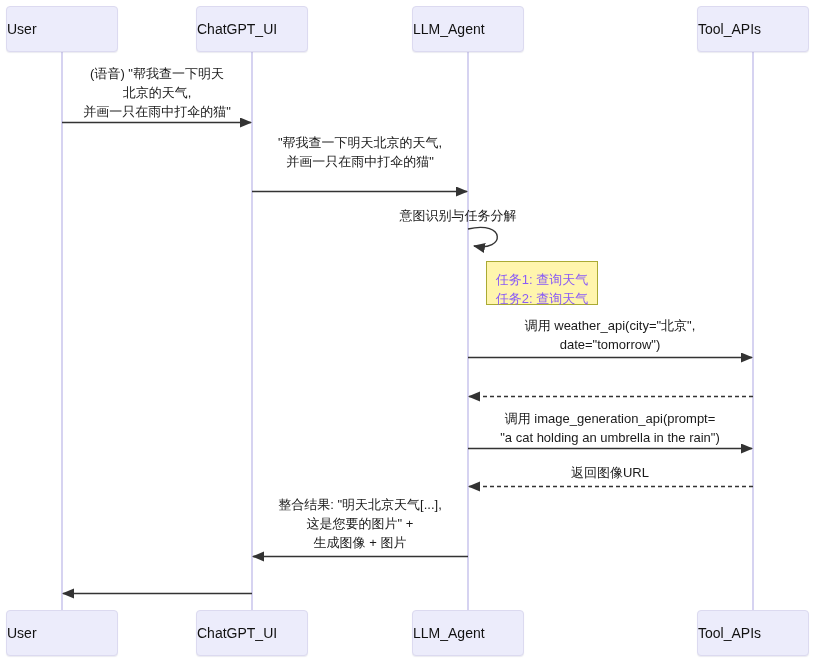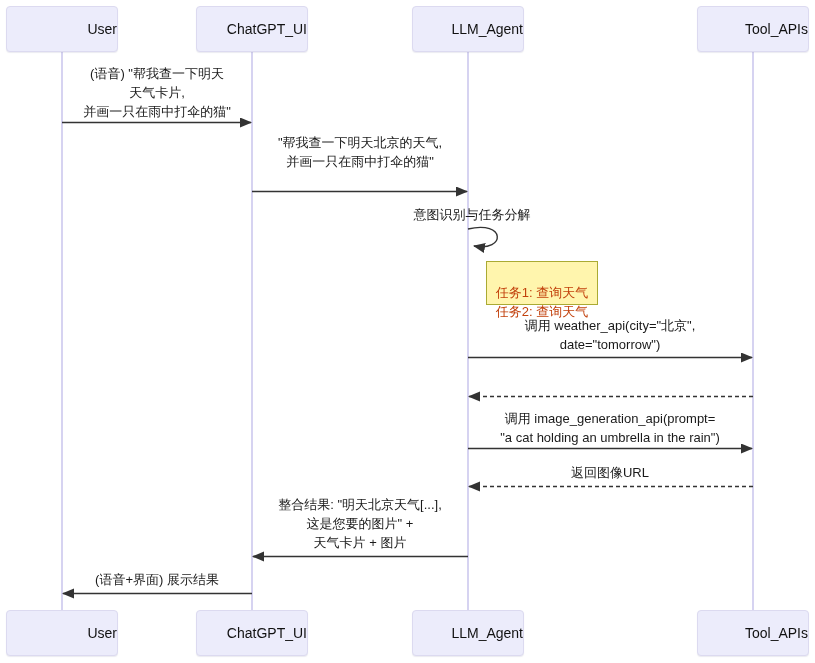--- a/index.html
+++ b/index.html
@@ -27,21 +27,21 @@
     stroke: var(--arrow); stroke-width: 1.4; fill: none;
   }
   svg.wires .dashed { stroke-dasharray: 4 3; }
   svg.wires marker path { fill: var(--arrow); }
   .actor {
     position: absolute;
     width: 112px; height: 46px;
     background: var(--actor-fill);
     border: 1px solid var(--actor-border);
     border-radius: 4px;
-    display: flex; align-items: center; justify-content: flex-end;
+    display: flex; align-items: center; justify-content: flex-start;
     font-size: 14px; color: #111;
     box-sizing: border-box;
     box-shadow: 0 1px 1px rgba(120,120,160,0.15);
   }
   .msg {
     position: absolute;
     text-align: center;
     font-size: 13px;
     line-height: 19px;
     color: var(--text);
@@ -49,22 +49,22 @@
   }
   .note {
     position: absolute;
     left: 486px; top: 261px;
     width: 112px; height: 44px;
     background: var(--note-fill);
     border: 1px solid var(--note-border);
     box-sizing: border-box;
     font-size: 13px; line-height: 19px;
     text-align: center;
-    padding-top: 21px;
-    color: #c2410c;
+    padding-top: 8px;
+    color: #8b5cf6;
   }
 </style>
 </head>
 <body>
 
 <div class="diagram">
 
   <svg class="wires" width="815" height="663">
     <defs>
       <marker id="ah" markerUnits="userSpaceOnUse" markerWidth="14" markerHeight="12" refX="11" refY="5" orient="auto">
@@ -109,30 +109,30 @@
   </div>
   <div class="actor" style="left:412px; top:610px;">
     <span>LLM_Agent</span>
   </div>
   <div class="actor" style="left:697px; top:610px;">
     <span>Tool_APIs</span>
   </div>
 
   <div class="msg" style="left:37px; top:64px; width:240px;">
     <div>(语音) "帮我查一下明天</div>
-    <div>天气卡片,</div>
+    <div>北京的天气,</div>
     <div>并画一只在雨中打伞的猫"</div>
   </div>
 
   <div class="msg" style="left:240px; top:133px; width:240px;">
     <div>"帮我查一下明天北京的天气,</div>
     <div>并画一只在雨中打伞的猫"</div>
   </div>
 
-  <div class="msg" style="left:352px; top:206px; width:240px;font-family:Liberation Mono, monospace;">
+  <div class="msg" style="left:338px; top:206px; width:240px;">
     <div>意图识别与任务分解</div>
   </div>
 
   <div class="msg" style="left:485px; top:316px; width:250px;">
     <div>调用 weather_api(city="北京",</div>
     <div>date="tomorrow")</div>
   </div>
 
 
   <div class="msg" style="left:480px; top:409px; width:260px;">
@@ -140,25 +140,22 @@
     <div>"a cat holding an umbrella in the rain")</div>
   </div>
 
   <div class="msg" style="left:485px; top:463px; width:250px;">
     <div>返回图像URL</div>
   </div>
 
   <div class="msg" style="left:240px; top:495px; width:240px;">
     <div>整合结果: "明天北京天气[...],</div>
     <div>这是您要的图片" +</div>
-    <div>天气卡片 + 图片</div>
+    <div>生成图像 + 图片</div>
   </div>
 
-  <div class="msg" style="left:37px; top:570px; width:240px;">
-    <div>(语音+界面) 展示结果</div>
-  </div>
 
   <div class="note">
     <div>任务1: 查询天气</div>
     <div>任务2: 查询天气</div>
   </div>
 
 </div>
 
 </body></html>

